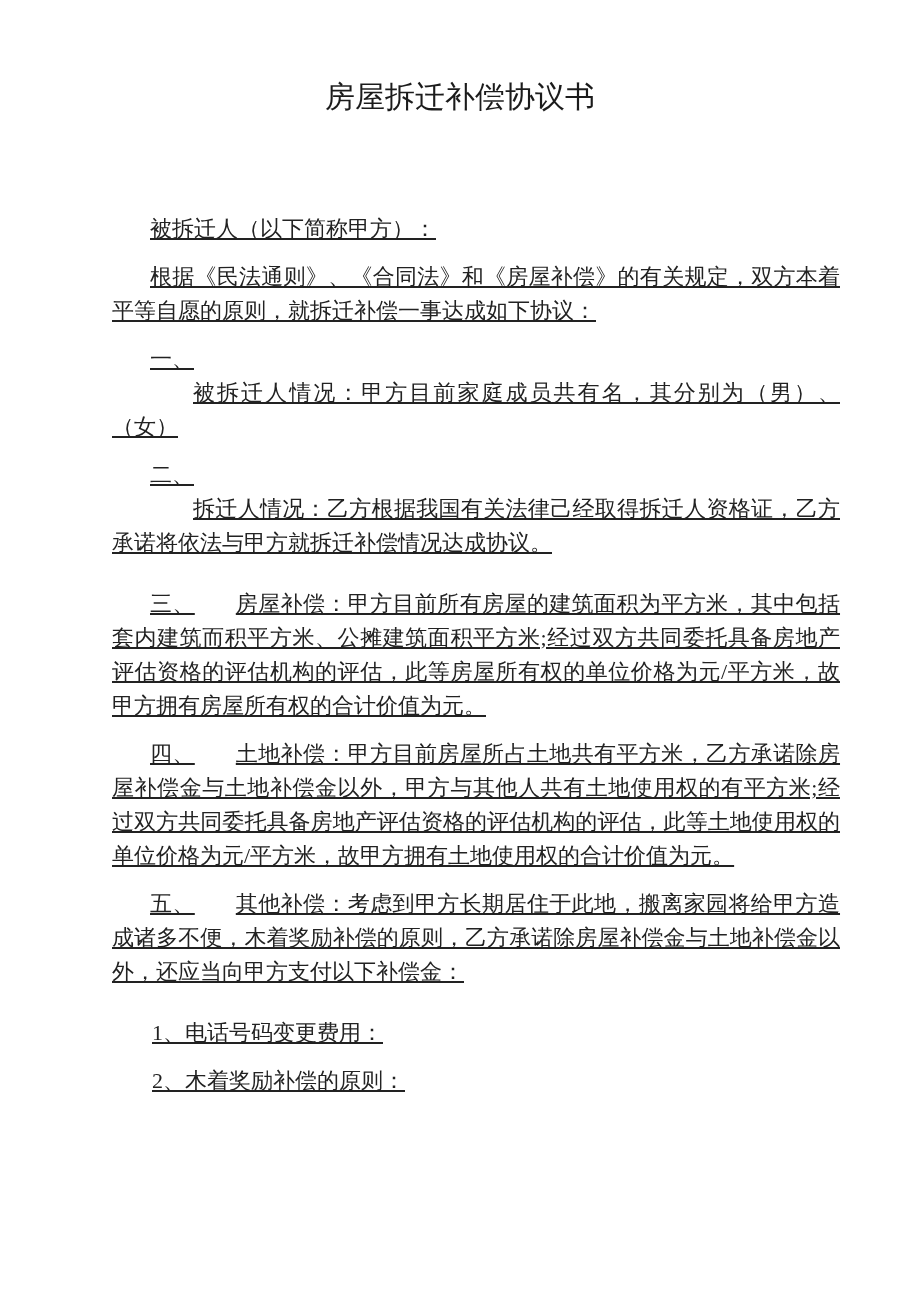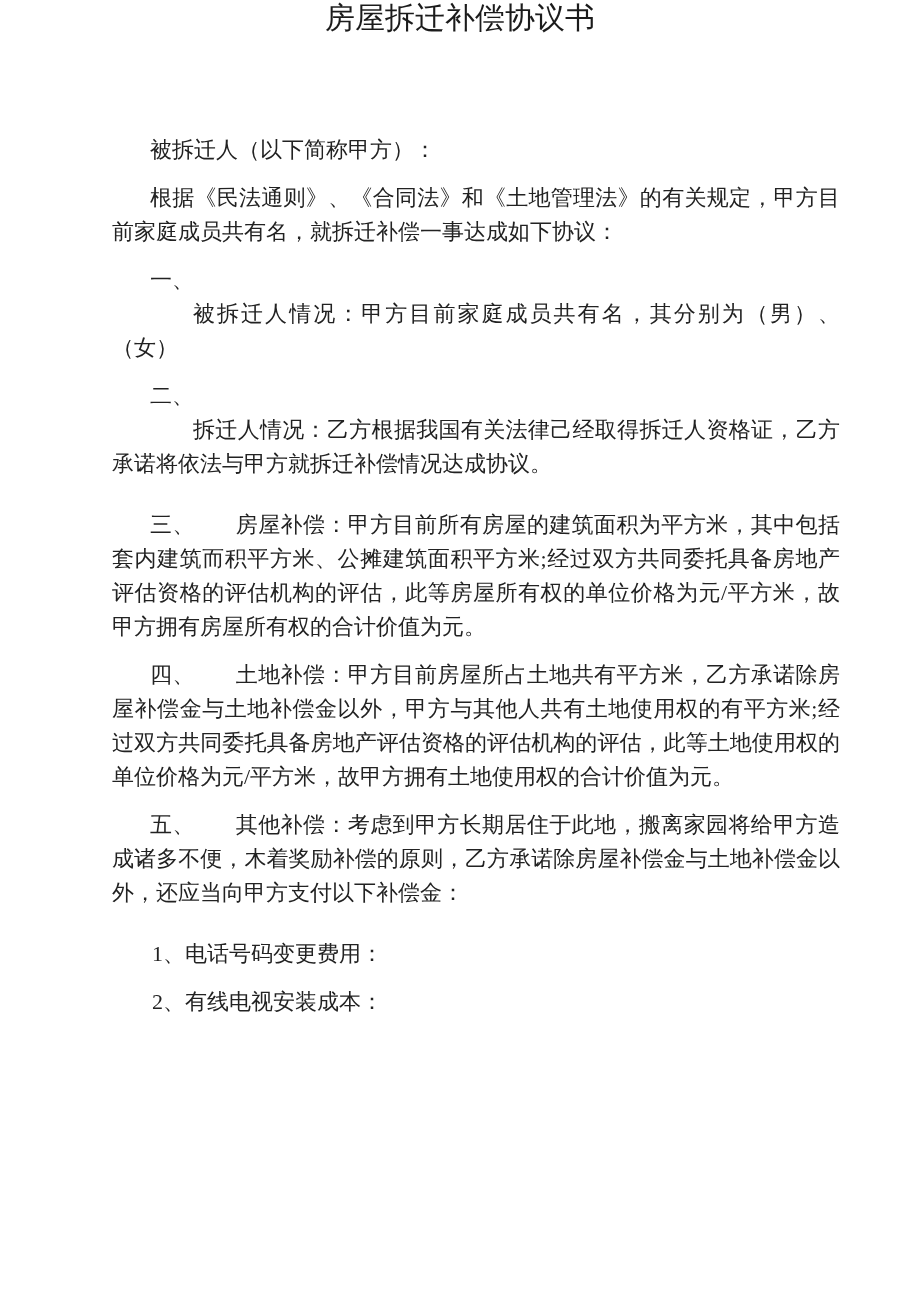--- a/index.html
+++ b/index.html
@@ -11,28 +11,30 @@
     position: relative;
     width: 920px;
     height: 1301px;
     background: #ffffff;
     color: #222222;
     font-family: "Liberation Serif", "DejaVu Serif", serif;
     overflow: hidden;
   }
   .doc-title {
     margin: 0;
+    padding-top: 79px;
     font-size: 30px;
     line-height: 36px;
     font-weight: normal;
     text-align: center;
     color: #1b1b1b;
   }
   .doc-body {
     padding: 97px 80px 0 112px;
+    text-decoration: underline;
   }
   .para {
     margin: 0 0 14px 0;
     font-size: 22px;
     line-height: 34px;
     text-indent: 38px;
     text-align: justify;
     color: #222222;
   }
   .para.sec-num {
@@ -60,35 +62,35 @@
 
 <div class="page">
 
   <h1 class="doc-title">房屋拆迁补偿协议书</h1>
 
   <div class="doc-body">
 
     <p class="para">被拆迁人（以下简称甲方）：</p>
 
 
-    <p class="para">根据《民法通则》、《合同法》和《土地管理法》的有关规定，甲方目前家庭成员共有名，就拆迁补偿一事达成如下协议：</p>
+    <p class="para">根据《民法通则》、《合同法》和《房屋补偿》的有关规定，双方本着平等自愿的原则，就拆迁补偿一事达成如下协议：</p>
 
     <p class="para sec-num">一、</p>
 
     <p class="para deep">被拆迁人情况：甲方目前家庭成员共有名，其分别为（男）、（女）</p>
 
     <p class="para sec-num">二、</p>
 
     <p class="para deep">拆迁人情况：乙方根据我国有关法律己经取得拆迁人资格证，乙方承诺将依法与甲方就拆迁补偿情况达成协议。</p>
 
     <p class="para pre-space"><span>三、</span><span class="tab-gap">房屋补偿：甲方目前所有房屋的建筑面积为平方米，其中包括套内建筑而积平方米、公摊建筑面积平方米;经过双方共同委托具备房地产评估资格的评估机构的评估，此等房屋所有权的单位价格为元/平方米，故甲方拥有房屋所有权的合计价值为元。</span></p>
 
     <p class="para"><span>四、</span><span class="tab-gap">土地补偿：甲方目前房屋所占土地共有平方米，乙方承诺除房屋补偿金与土地补偿金以外，甲方与其他人共有土地使用权的有平方米;经过双方共同委托具备房地产评估资格的评估机构的评估，此等土地使用权的单位价格为元/平方米，故甲方拥有土地使用权的合计价值为元。</span></p>
 
     <p class="para"><span>五、</span><span class="tab-gap">其他补偿：考虑到甲方长期居住于此地，搬离家园将给甲方造成诸多不便，木着奖励补偿的原则，乙方承诺除房屋补偿金与土地补偿金以外，还应当向甲方支付以下补偿金：</span></p>
 
     <p class="para item pre-space"><span>1、</span><span class="item-gap">电话号码变更费用：</span></p>
 
-    <p class="para item"><span>2、</span><span class="item-gap">有线电视安装成本：</span></p>
+    <p class="para item"><span>2、</span><span class="item-gap">木着奖励补偿的原则：</span></p>
 
 
   </div>
 </div>
 
 </body></html>

